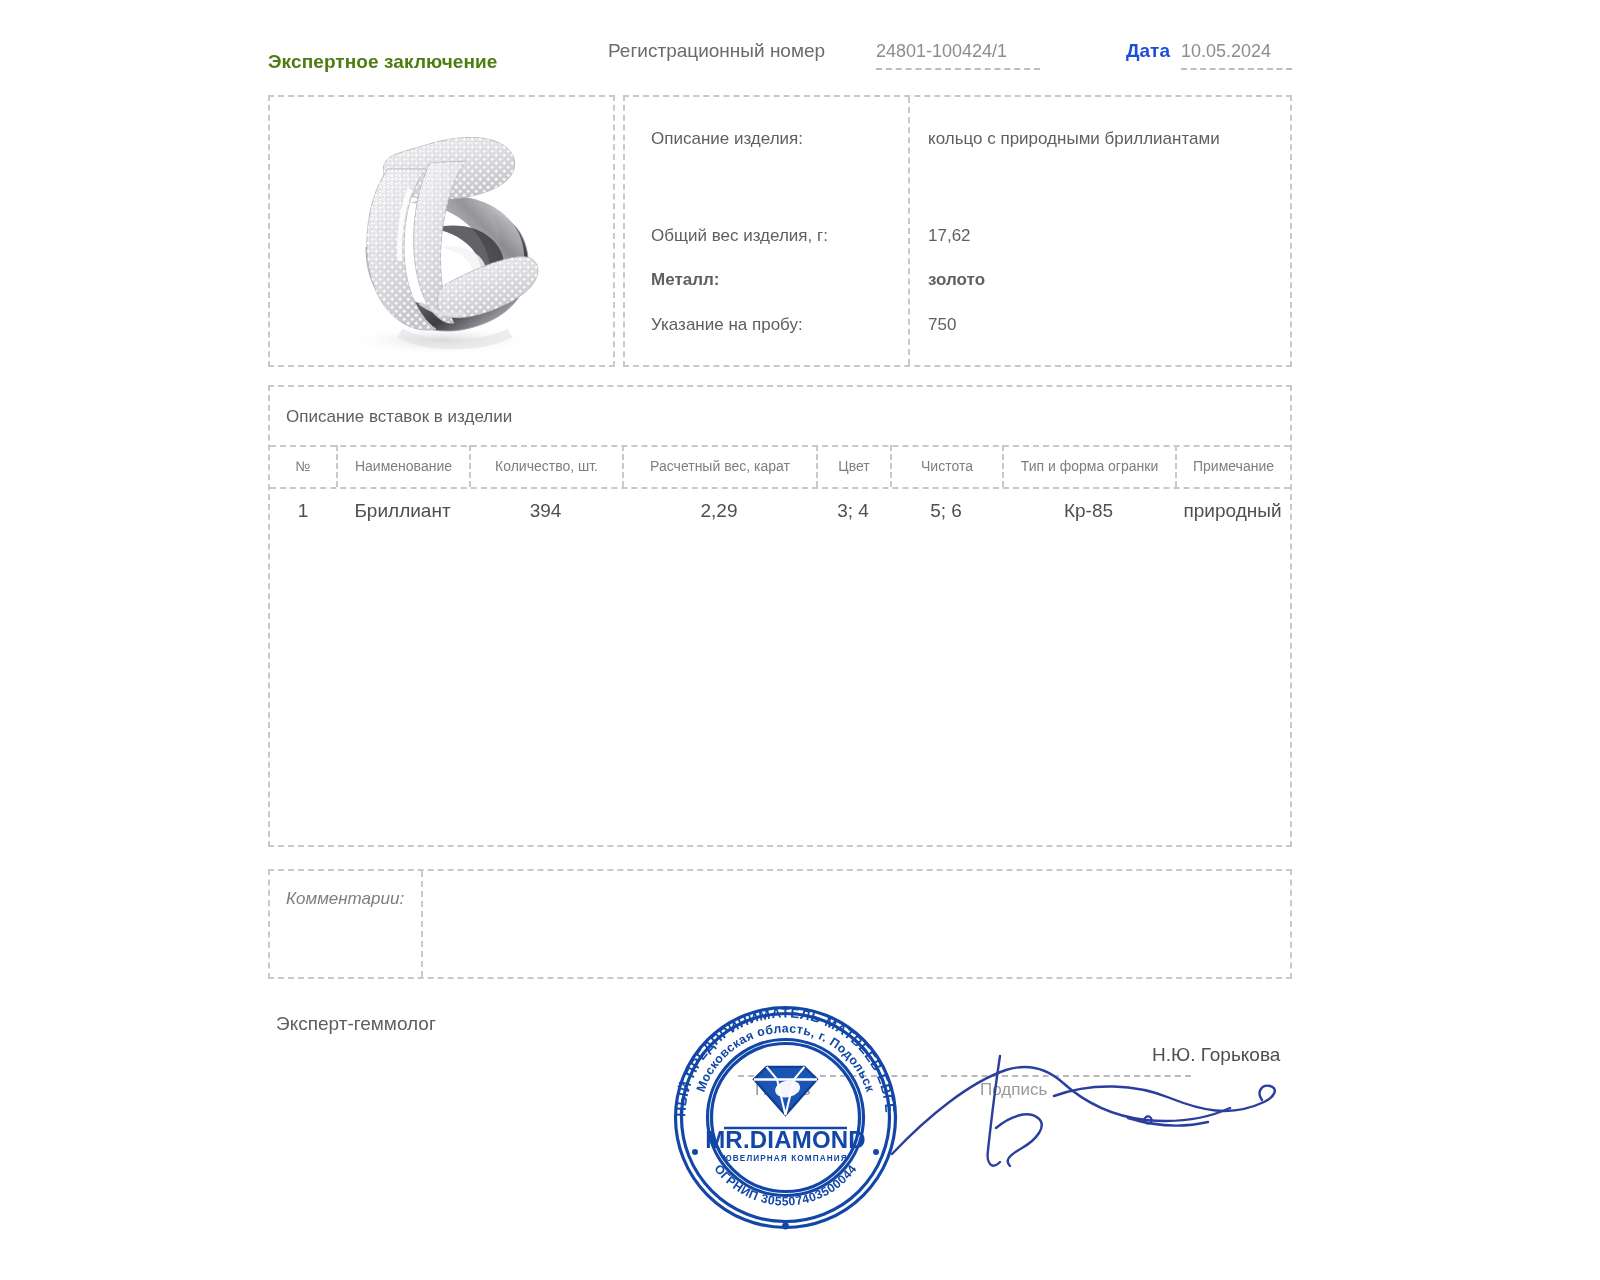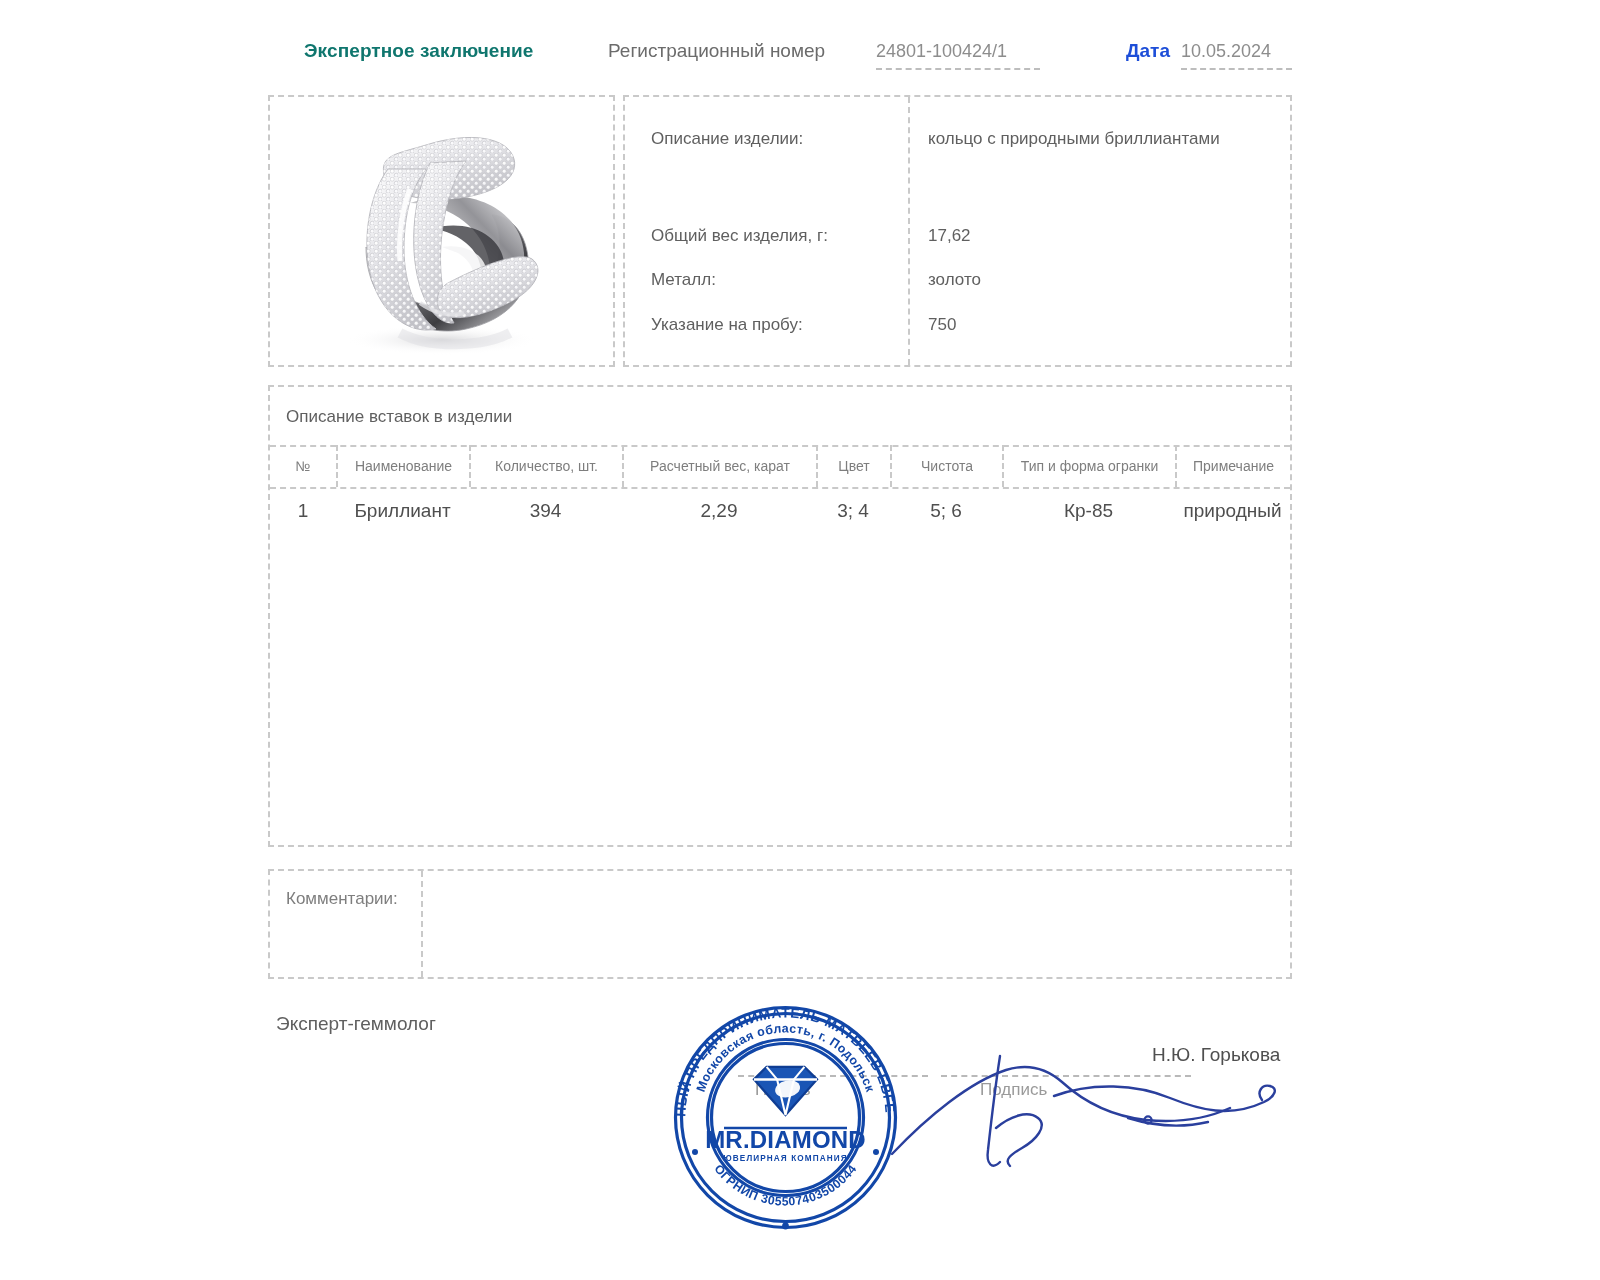--- a/index.html
+++ b/index.html
@@ -29,27 +29,26 @@
   .header {
     position: absolute;
     left: 0;
     top: 40px;
     width: 1024px;
     height: 32px;
   }
   .hdr-title {
     position: absolute;
     left: 0;
-    top: 0;
+    top: 11px;
     font-size: 19px;
     font-weight: bold;
-    color: #0f766e;
+    color: #4d7c0f;
     letter-spacing: .1px;
     white-space: nowrap;
-    margin-left: 36px;
   }
   .hdr-reg-label {
     position: absolute;
     left: 340px;
     top: 0;
     font-size: 19px;
     font-weight: normal;
     color: #6b6b6b;
     white-space: nowrap;
   }
@@ -137,21 +136,21 @@
   }
   .desc-value {
     position: absolute;
     left: 303px;
     font-size: 17px;
     color: #5f5f5f;
     white-space: nowrap;
   }
   .r1 { top: 32px; }
   .r2 { top: 129px; }
-  .r3 { top: 173px; }
+  .r3 { top: 173px; font-weight: bold; }
   .r4 { top: 218px; }
 
   
   .inserts-box {
     position: absolute;
     left: 0;
     top: 385px;
     width: 1024px;
     height: 462px;
     border: 2px dashed #c9c9c9;
@@ -245,20 +244,21 @@
     bottom: 0;
     border-left: 2px dashed #c9c9c9;
   }
   .comments-label {
     position: absolute;
     left: 16px;
     top: 18px;
     font-size: 17px;
     color: #7e7e7e;
     white-space: nowrap;
+    font-style: italic;
   }
   .comments-text {
     position: absolute;
     left: 170px;
     top: 18px;
     width: 840px;
     font-size: 16.5px;
     line-height: 27px;
     color: #4f4f4f;
   }
@@ -428,21 +428,21 @@
         <path d="M140 92 C 132 112, 128 140, 130 164" stroke="#ffffff" stroke-width="5" fill="none" opacity="0.85"></path>
         <path d="M150 206 C 164 216, 180 220, 194 216" stroke="#e2e2e6" stroke-width="4" fill="none" opacity="0.8"></path>
 
         <path d="M130 236 C 160 252, 214 250, 240 236" stroke="#dcdce0" stroke-width="10" fill="none" opacity="0.45"></path>
       </svg>
     </div>
 
     <div class="desc-box">
       <div class="desc-split"></div>
 
-      <div class="desc-label r1">Описание изделии:</div>
+      <div class="desc-label r1">Описание изделия:</div>
       <div class="desc-value r1">кольцо с природными бриллиантами</div>
 
       <div class="desc-label r2">Общий вес изделия, г:</div>
       <div class="desc-value r2">17,62</div>
 
       <div class="desc-label r3">Металл:</div>
       <div class="desc-value r3">золото</div>
 
       <div class="desc-label r4">Указание на пробу:</div>
       <div class="desc-value r4">750</div>

